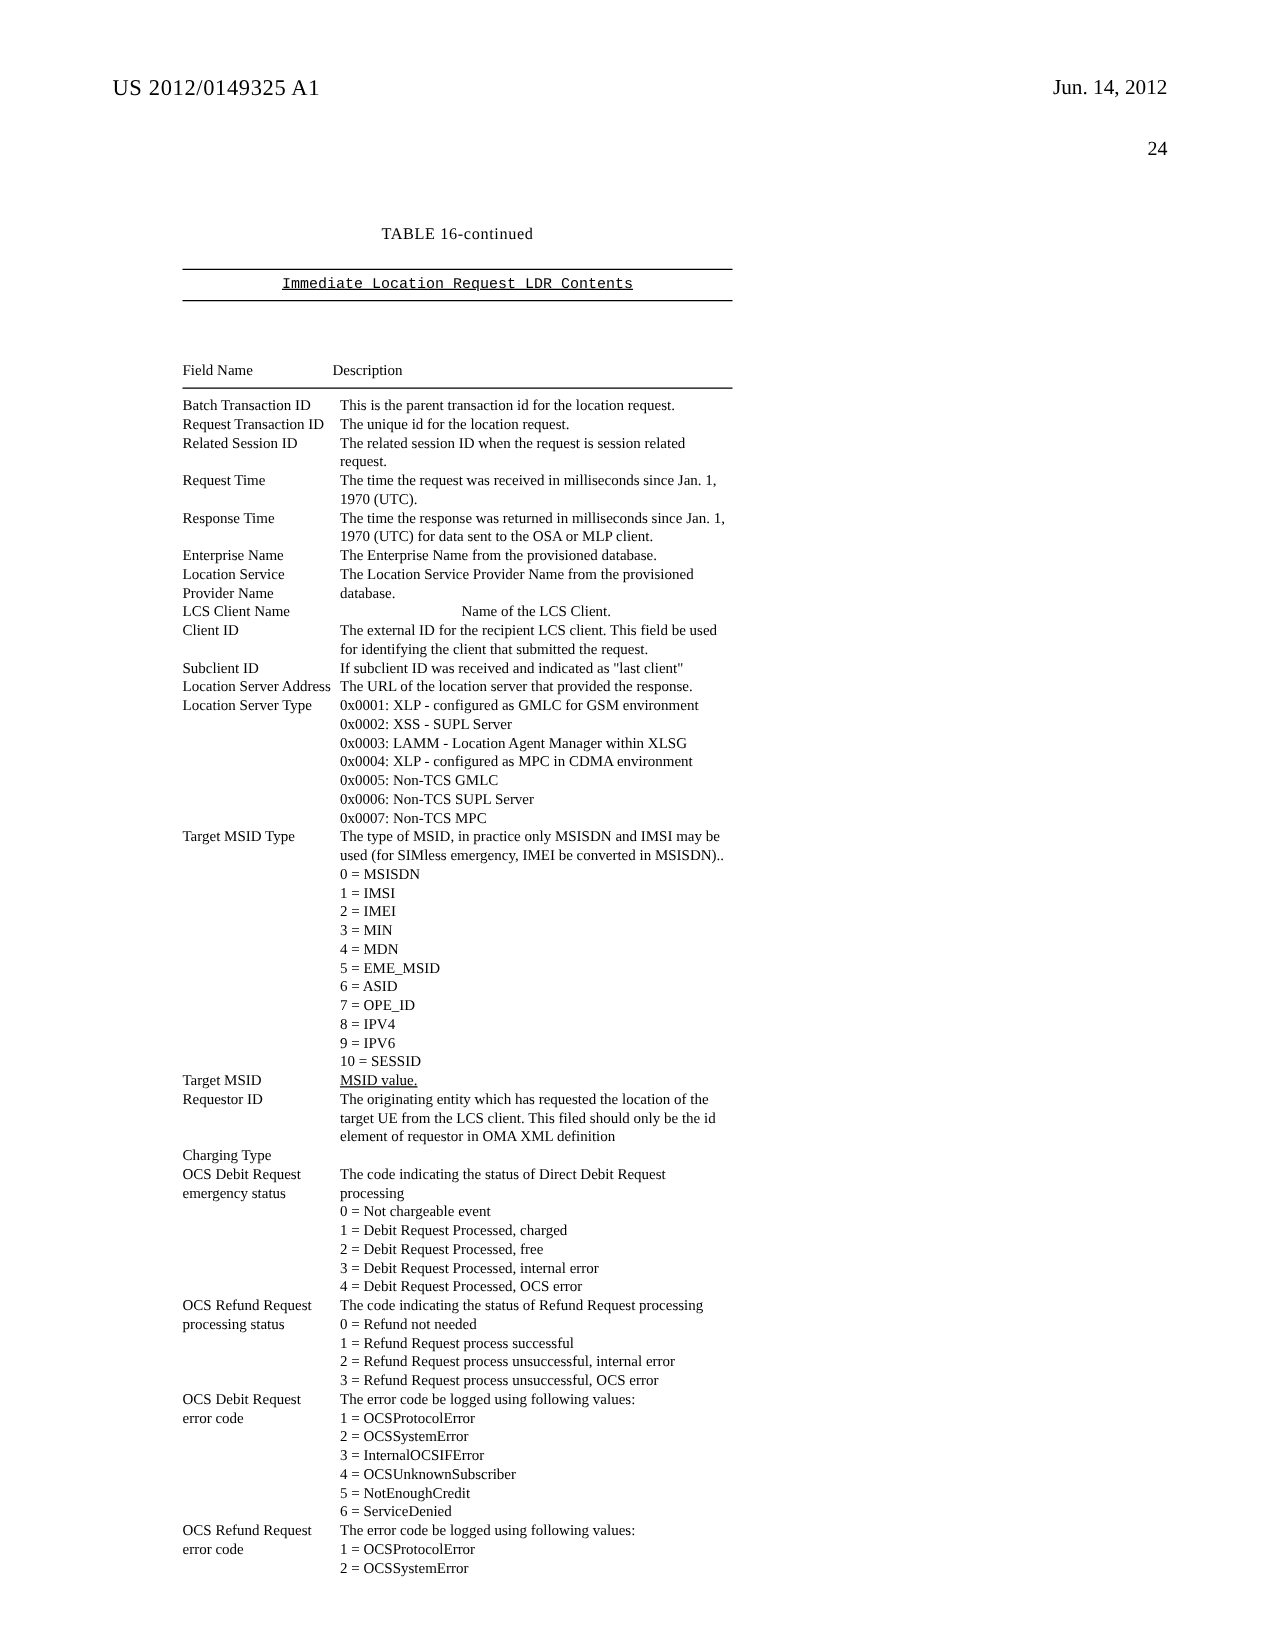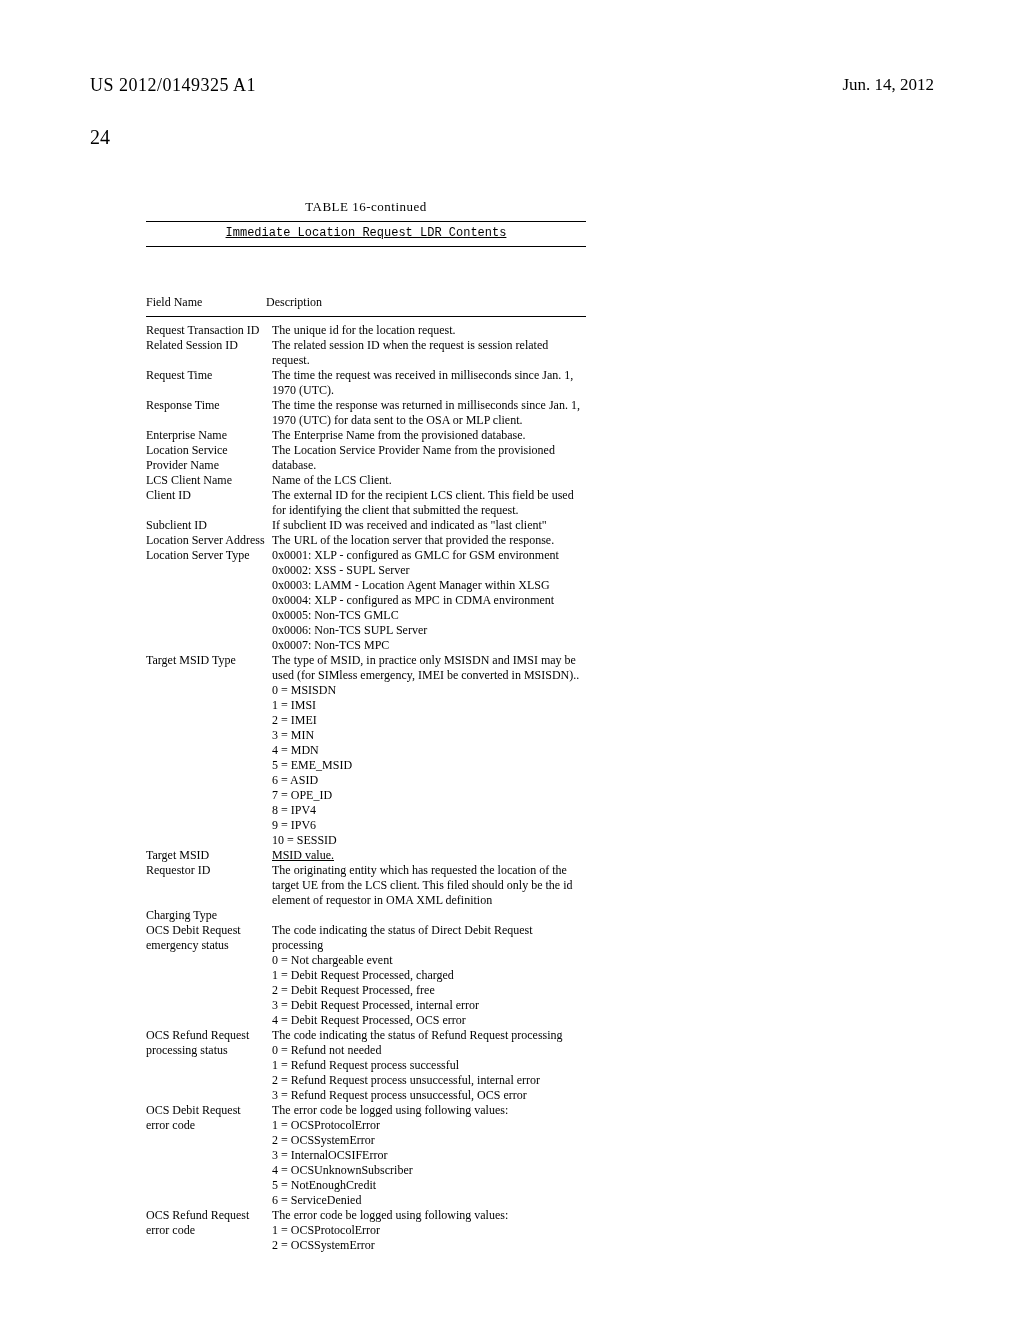--- a/index.html
+++ b/index.html
@@ -5,49 +5,49 @@
   body {
     font-family: "Times New Roman", Times, serif;
     font-size: 12px;
     margin: 0;
     padding: 0;
     background: #fff;
     color: #000;
     width: 1024px;
   }
   .page {
-    padding: 75px 90px 40px 90px;
+    padding: 60px 90px 40px 90px;
     box-sizing: border-box;
   }
   .header {
     display: flex;
     justify-content: space-between;
     font-size: 18px;
     margin-bottom: 6px;
   }
   .header-left {
     letter-spacing: 0.5px;
   }
   .header-right {
     font-size: 17px;
   }
   .pagenum {
-    text-align: left;
-    font-size: 20px;
+    text-align: right;
+    font-size: 16px;
     margin: 30px 0 50px 0;
   }
   .table-wrap {
     width: 440px;
     margin: 0 auto 0 56px;
   }
   .table-title {
     text-align: center;
     font-size: 13px;
     letter-spacing: 0.5px;
-    margin-bottom: 6px;
+    margin-bottom: 20px;
   }
   .subtitle {
     text-align: center;
     font-size: 12px;
     border-top: 1px solid #000;
     border-bottom: 1px solid #000;
     padding: 4px 0 6px 0;
     text-decoration: underline;
     margin-bottom: 4px;
     font-family: Liberation Mono, monospace;
@@ -84,20 +84,24 @@
 
   <div class="table-wrap">
     <div class="table-title">TABLE 16-continued</div>
     <div class="subtitle">Immediate Location Request LDR Contents</div>
     <div class="col-headers">
       <div class="col-field">Field Name</div>
       <div class="col-desc">Description</div>
     </div>
     <div class="rows" id="rows">
         <div class="row">
+          <div class="field">Batch Transaction ID</div>
+          <div class="desc" style="white-space: pre-line;">This is the parent transaction id for the location request.</div>
+        </div>
+        <div class="row">
           <div class="field">Request Transaction ID</div>
           <div class="desc" style="white-space: pre-line;">The unique id for the location request.</div>
         </div>
         <div class="row">
           <div class="field">Related Session ID</div>
           <div class="desc" style="white-space: pre-line;">The related session ID when the request is session related request.</div>
         </div>
         <div class="row">
           <div class="field">Request Time</div>
           <div class="desc" style="white-space: pre-line;">The time the request was received in milliseconds since Jan. 1, 1970 (UTC).</div>
@@ -109,21 +113,21 @@
         <div class="row">
           <div class="field">Enterprise Name</div>
           <div class="desc" style="white-space: pre-line;">The Enterprise Name from the provisioned database.</div>
         </div>
         <div class="row">
           <div class="field">Location Service Provider Name</div>
           <div class="desc" style="white-space: pre-line;">The Location Service Provider Name from the provisioned database.</div>
         </div>
         <div class="row">
           <div class="field">LCS Client Name</div>
-          <div class="desc" style="white-space: pre-line;">Name of the LCS Client.</div>
+          <div class="desc" style="white-space: pre-line; text-align: center;">Name of the LCS Client.</div>
         </div>
         <div class="row">
           <div class="field">Client ID</div>
           <div class="desc" style="white-space: pre-line;">The external ID for the recipient LCS client. This field be used for identifying the client that submitted the request.</div>
         </div>
         <div class="row">
           <div class="field">Subclient ID</div>
           <div class="desc" style="white-space: pre-line;">If subclient ID was received and indicated as "last client"</div>
         </div>
         <div class="row">

